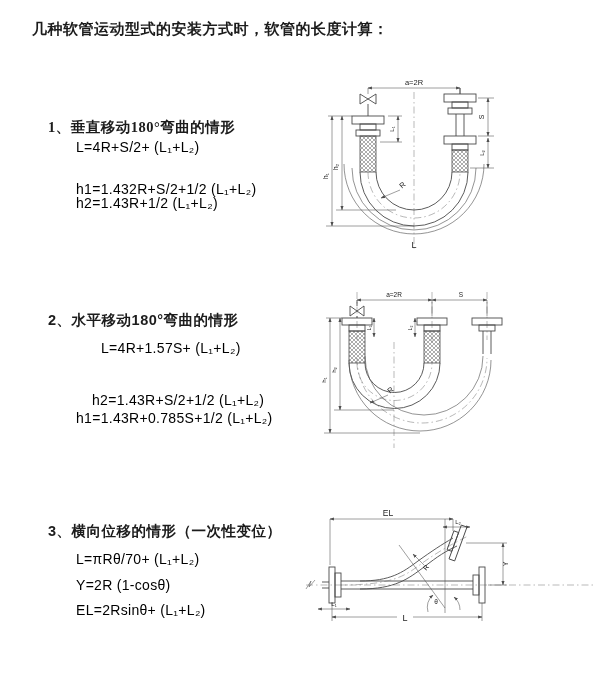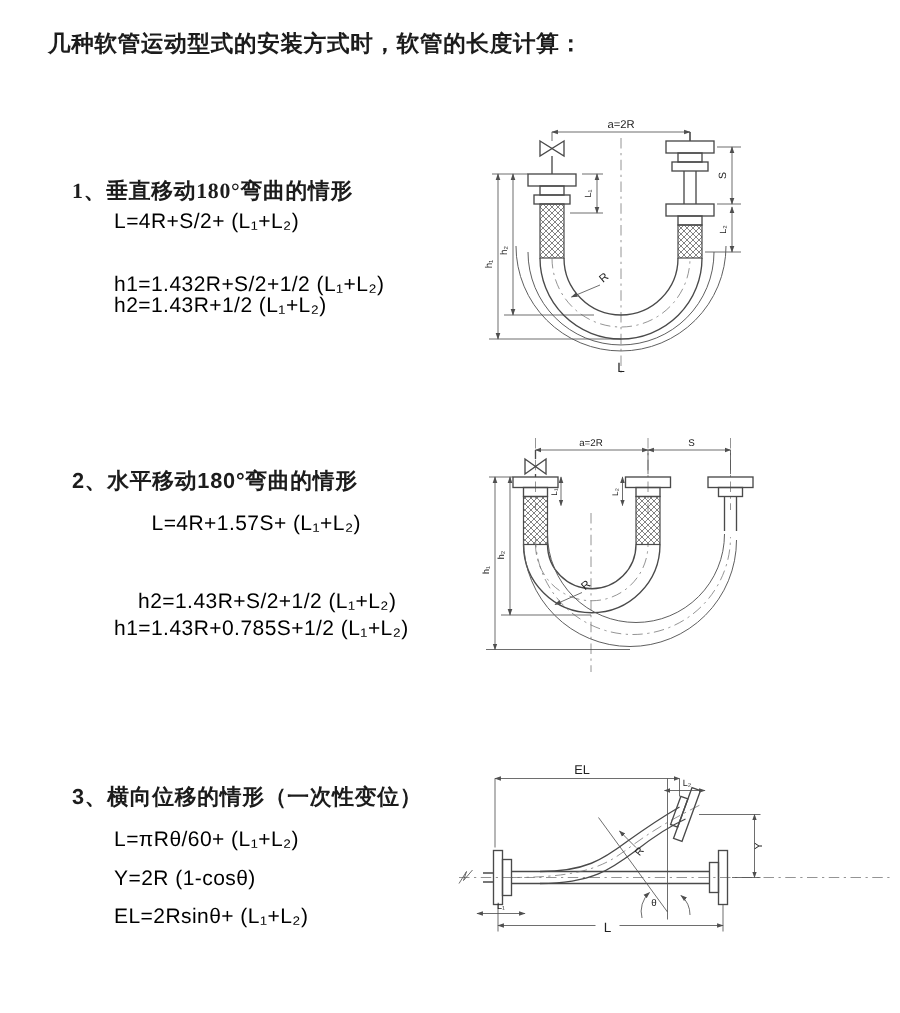--- a/index.html
+++ b/index.html
@@ -26,21 +26,21 @@
 <div class="abs formula" style="left:76px; top:139px;">L=4R+S/2+ (L₁+L₂)</div>
 <div class="abs formula" style="left:76px; top:181px;">h1=1.432R+S/2+1/2 (L₁+L₂)</div>
 <div class="abs formula" style="left:76px; top:195px;">h2=1.43R+1/2 (L₁+L₂)</div>
 
 <div class="abs sec-head" style="left:48px; top:311px;">2、水平移动180°弯曲的情形</div>
 <div class="abs formula" style="left:84px; top:340px;margin-left:17px;">L=4R+1.57S+ (L₁+L₂)</div>
 <div class="abs formula" style="left:76px; top:366px;margin-top:44px;">h1=1.43R+0.785S+1/2 (L₁+L₂)</div>
 <div class="abs formula" style="left:92px; top:392px;">h2=1.43R+S/2+1/2 (L₁+L₂)</div>
 
 <div class="abs sec-head" style="left:48px; top:522px;">3、横向位移的情形（一次性变位）</div>
-<div class="abs formula" style="left:76px; top:551px;">L=πRθ/60+ (L₁+L₂)</div>
+<div class="abs formula" style="left:76px; top:551px;">L=πRθ/70+ (L₁+L₂)</div>
 <div class="abs formula" style="left:76px; top:577px;text-align:center;">Y=2R (1-cosθ)</div>
 <div class="abs formula" style="left:76px; top:602px;">EL=2Rsinθ+ (L₁+L₂)</div>
 
 <svg style="left:310px; top:72px;" width="285" height="185" viewBox="0 0 285 185">
   <defs>
     <marker id="m1" viewBox="0 0 10 10" refX="9" refY="5" markerWidth="8" markerHeight="8" orient="auto-start-reverse">
       <path d="M0 1.5 L10 5 L0 8.5 z" fill="#4f4f4f"></path>
     </marker>
     <pattern id="b1" width="4" height="4" patternUnits="userSpaceOnUse">
       <path d="M0 0 L4 4 M4 0 L0 4" stroke="#5a5a5a" stroke-width="0.5"></path>

